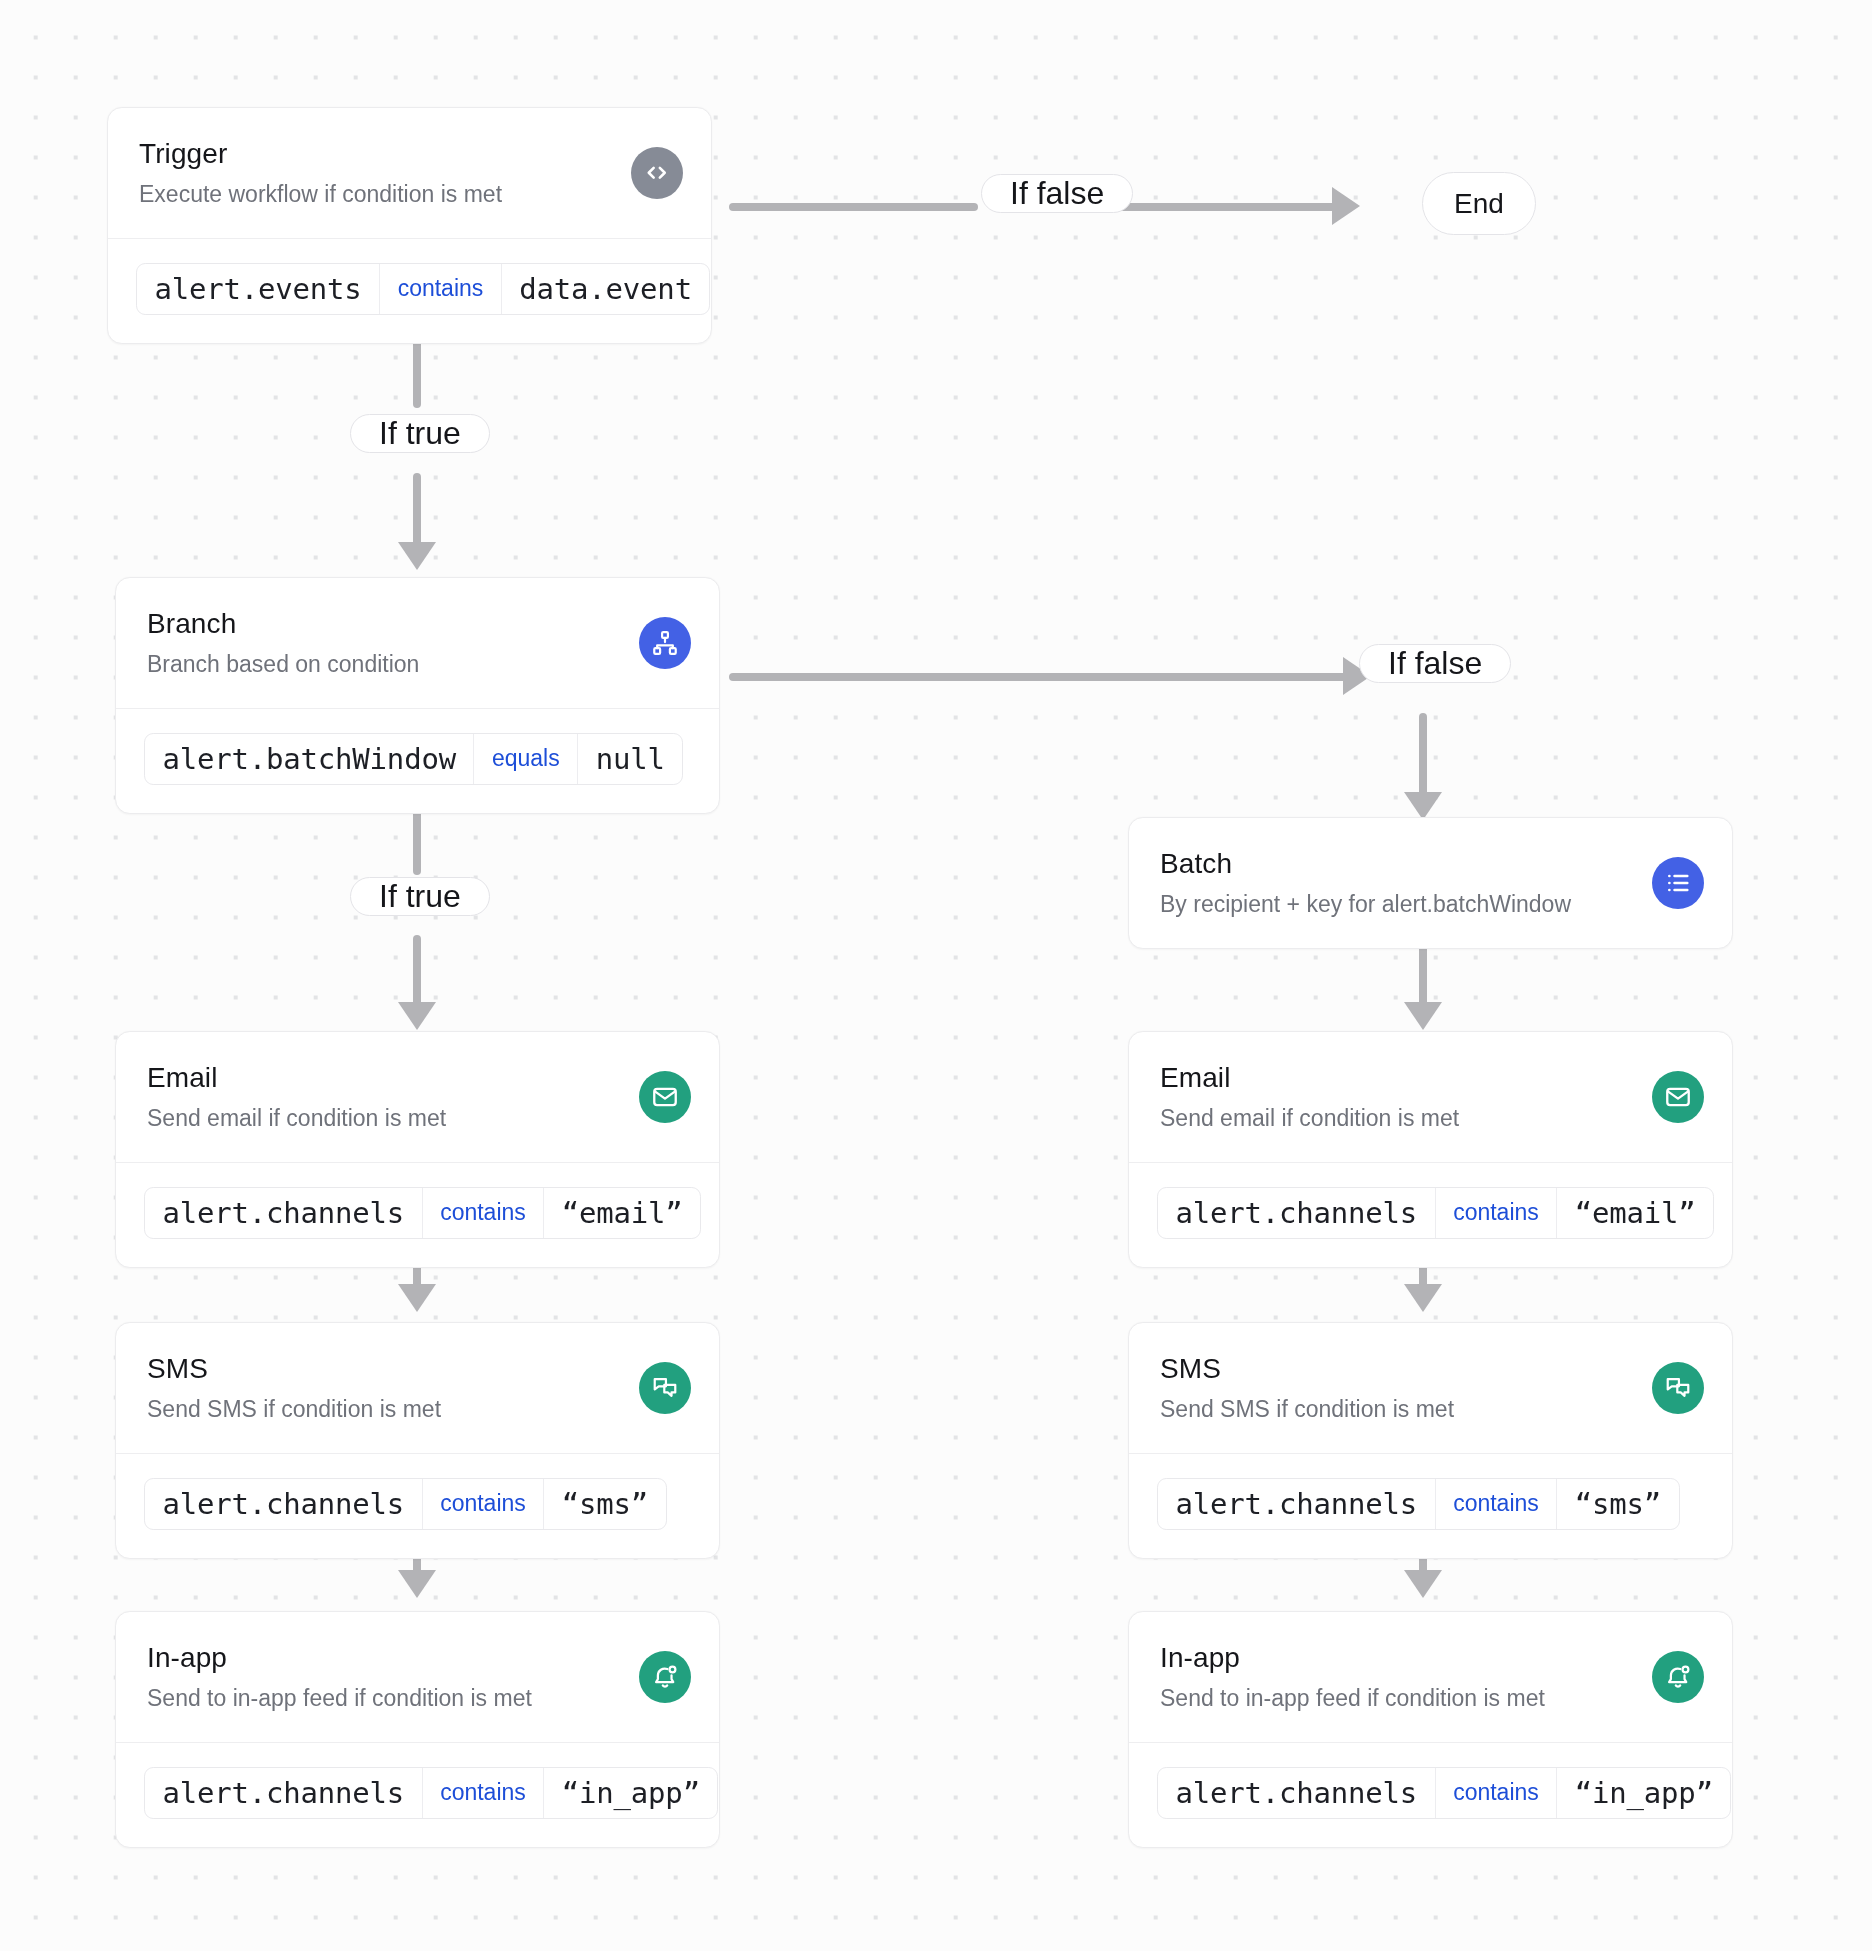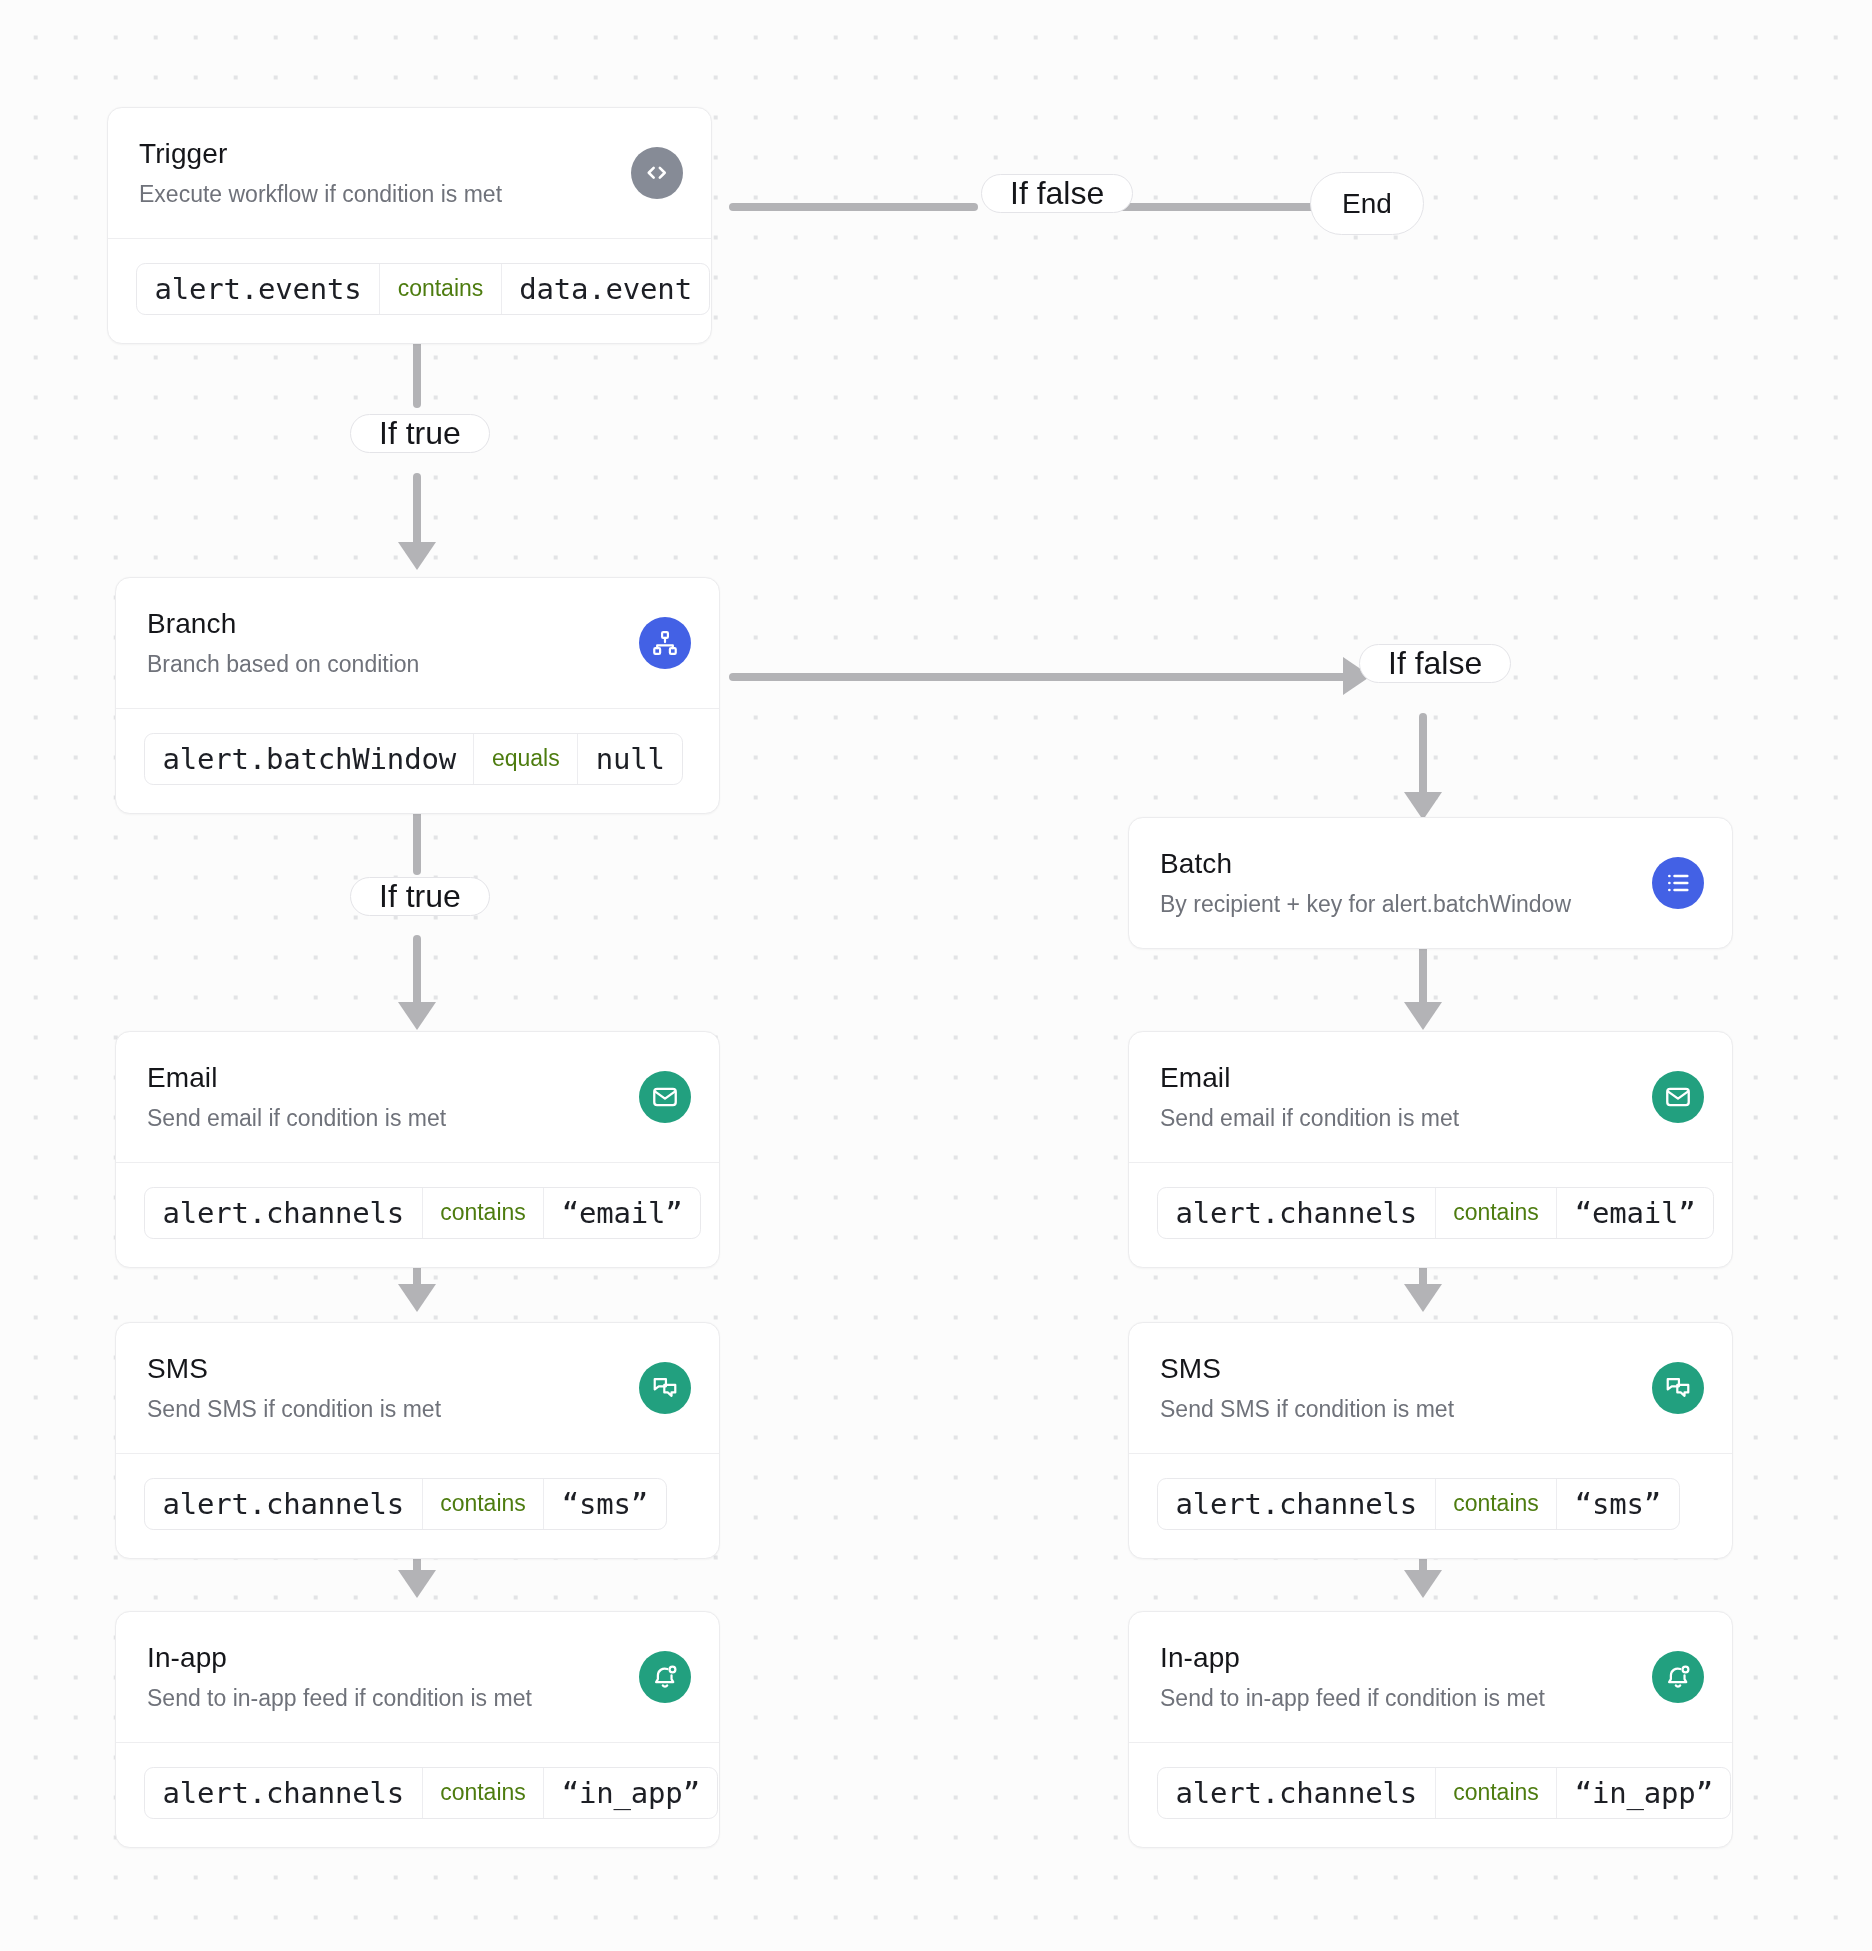--- a/index.html
+++ b/index.html
@@ -83,21 +83,21 @@
   .chip .seg-field,
   .chip .seg-value {
     font-family: "DejaVu Sans Mono", monospace;
     font-size: 29px;
     color: #1d1f25;
     letter-spacing: -0.2px;
   }
   .chip .seg-op {
     font-family: "Liberation Sans", sans-serif;
     font-size: 23px;
-    color: #4d7c0f;
+    color: #1d4ed8;
     border-left: 0.9px solid #ededf0;
     border-right: 0.9px solid #ededf0;
   }
 
   
   .pill {
     position: absolute;
     display: flex; align-items: center; justify-content: center;
     background: #ffffff;
     border: 0.9px solid #e4e4e8;
@@ -186,21 +186,21 @@
         <span class="seg-field">alert.events</span>
         <span class="seg-op">contains</span>
         <span class="seg-value">data.event</span>
       </div>
     </div>
   </div>
 
   <div class="pill" style="left:981px; top:174px;">
     <span>If false</span>
   </div>
-  <div class="pill big" style="left:1310px; top:172px;">
+  <div class="pill big" style="left:1422px; top:172px;">
     <span>End</span>
   </div>
   <div class="pill" style="left:350px; top:414px;">
     <span>If true</span>
   </div>
 
   <div class="node" style="left:115px; top:577px; width:605px;">
     <div class="node-head">
       <div class="node-title">Branch</div>
       <div class="node-sub">Branch based on condition</div>

